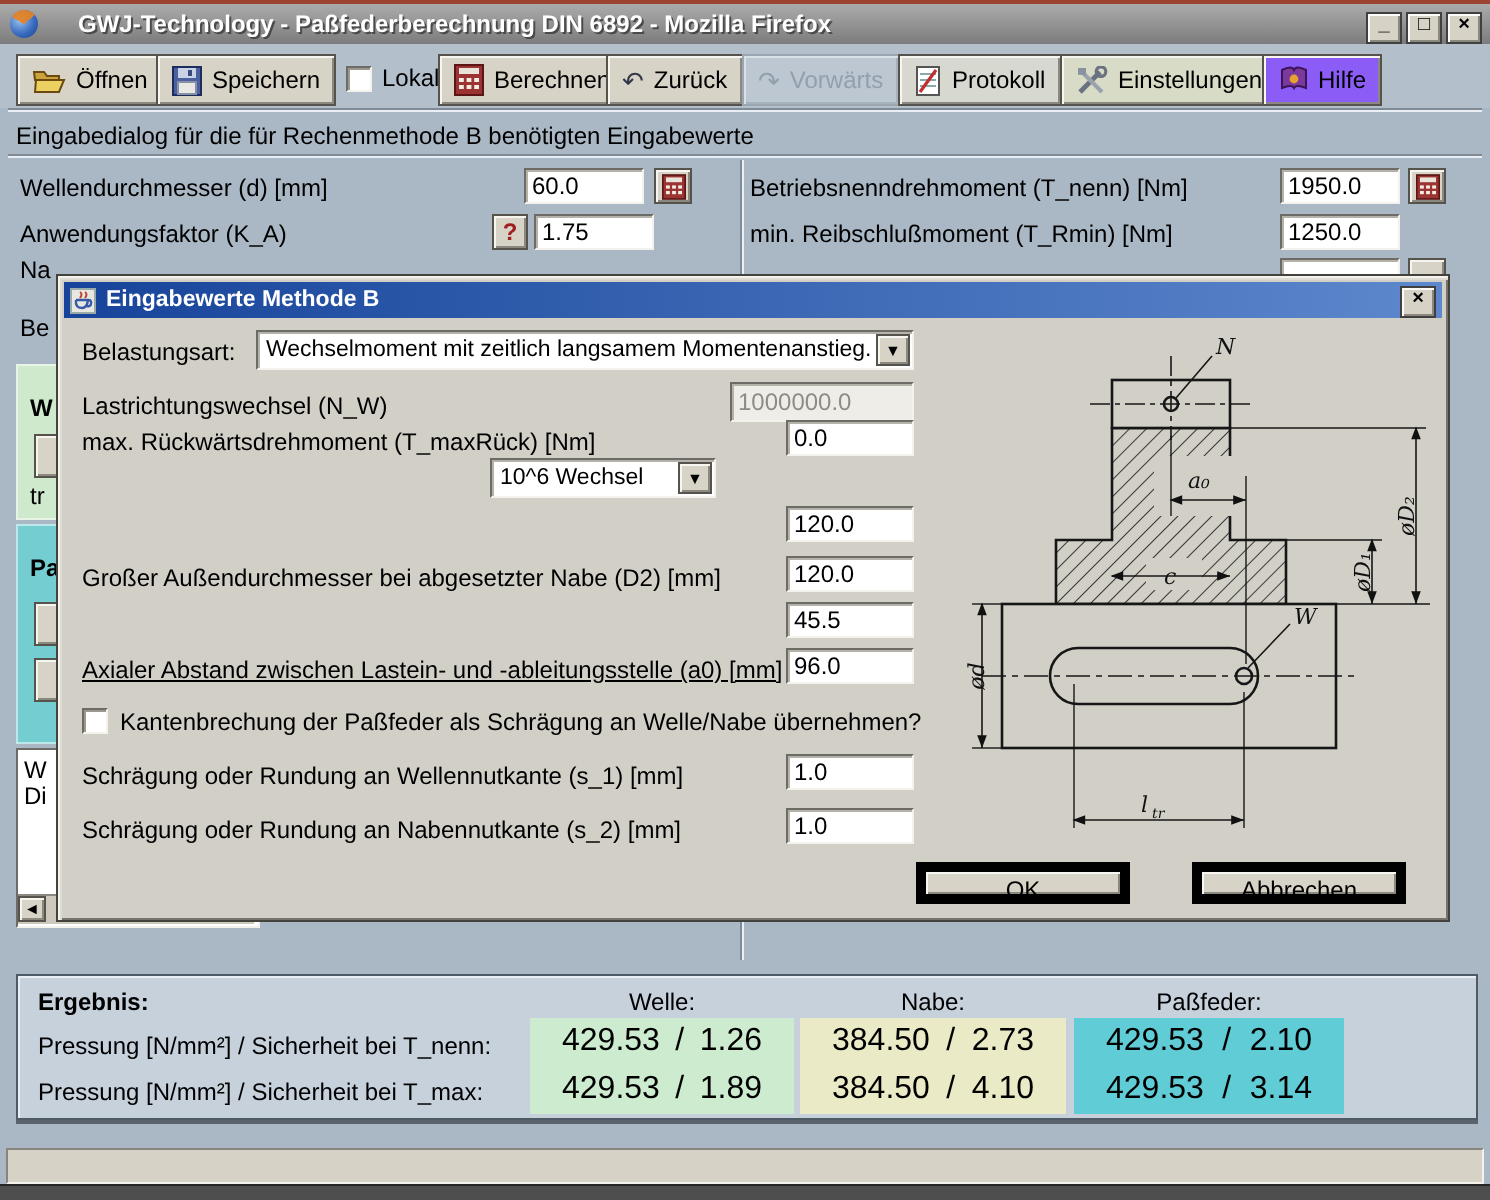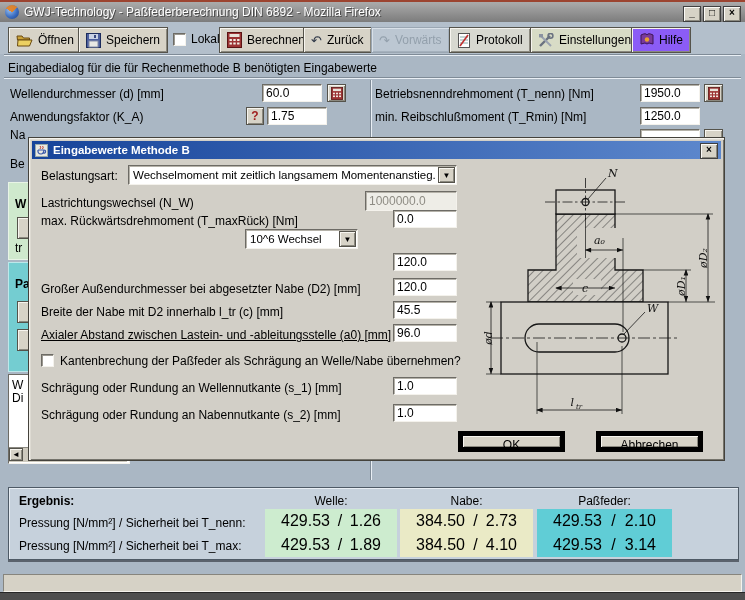--- a/index.html
+++ b/index.html
@@ -3,21 +3,21 @@
 <meta charset="utf-8">
 <style>
   html,body{margin:0;padding:0;}
   #win{position:relative;width:745px;height:600px;background:#aab7c4;overflow:hidden;
        font-family:"Liberation Sans",sans-serif;font-size:12px;color:#000;}
   .abs{position:absolute;}
   
   #topframe{left:0;top:0;width:745px;height:2px;background:#9c4430;}
   #titlebar{left:0;top:2px;width:745px;height:20px;background:linear-gradient(#ababab,#7c7c7c);
             display:flex;align-items:center;}
-  #titlebar .ttl{color:#fff;font-weight:normal;font-size:12px;margin-left:5px;text-shadow:1px 1px 0 #4a4a4a;}
+  #titlebar .ttl{color:#fff;font-weight:bold;font-size:12px;margin-left:20px;text-shadow:1px 1px 0 #4a4a4a;}
   .fficon{width:14px;height:14px;border-radius:50%;margin-left:5px;flex:0 0 auto;
           background:radial-gradient(circle at 35% 35%,#9cc2ee 0%,#3a6cc0 55%,#1c3f86 100%);position:relative;}
   .fficon::after{content:"";position:absolute;inset:0;border-radius:50%;
           background:conic-gradient(from 300deg,#e8821e 0 110deg,transparent 110deg 360deg);opacity:.9;}
   .winbtn{width:16px;height:14px;background:#d6d2c6;border:1px solid #404040;
           box-shadow:inset 1px 1px 0 #fbfaf6,inset -1px -1px 0 #8b897f;
           font-size:10px;line-height:11px;text-align:center;font-weight:bold;margin-left:2px;}
   #winbtns{position:absolute;right:4px;top:4px;display:flex;}
   #bottomframe{left:0;top:592px;width:745px;height:8px;background:#4e4e4e;border-top:1px solid #262626;}
   #statusbar{left:3px;top:574px;width:737px;height:16px;background:#d6d2c6;
@@ -266,21 +266,20 @@
     <input class="inp dis" style="left: 336px; top: 53px; width: 92px; height: 20px;" value="1000000.0">
 
     <span class="dlbl" style="left:12px;top:76px;">max. Rückwärtsdrehmoment (T_maxRück) [Nm]</span>
     <input class="inp" style="left: 364px; top: 72px; width: 64px;" value="0.0">
 
     <input class="inp" style="left: 364px; top: 115px; width: 64px;" value="120.0">
 
     <span class="dlbl" style="left:12px;top:144px;">Großer Außendurchmesser bei abgesetzter Nabe (D2) [mm]</span>
     <input class="inp" style="left: 364px; top: 140px; width: 64px;" value="120.0">
 
-    <span class="dlbl" style="left:12px;top:167px;">Breite der Nabe mit D2 innerhalb l_tr (c) [mm]</span>
     <input class="inp" style="left: 364px; top: 163px; width: 64px;" value="45.5">
 
     <span class="dlbl" style="left:12px;top:190px;text-decoration:underline;">Axialer Abstand zwischen Lastein- und -ableitungsstelle (a0) [mm]</span>
     <input class="inp" style="left: 364px; top: 186px; width: 64px;" value="96.0">
 
     <div class="cb" style="position:absolute;left:12px;top:216px;"></div>
     <span class="dlbl" style="left:31px;top:216px;">Kantenbrechung der Paßfeder als Schrägung an Welle/Nabe übernehmen?</span>
 
     <span class="dlbl" style="left:12px;top:243px;">Schrägung oder Rundung an Wellennutkante (s_1) [mm]</span>
     <input class="inp" style="left: 364px; top: 239px; width: 64px;" value="1.0">

